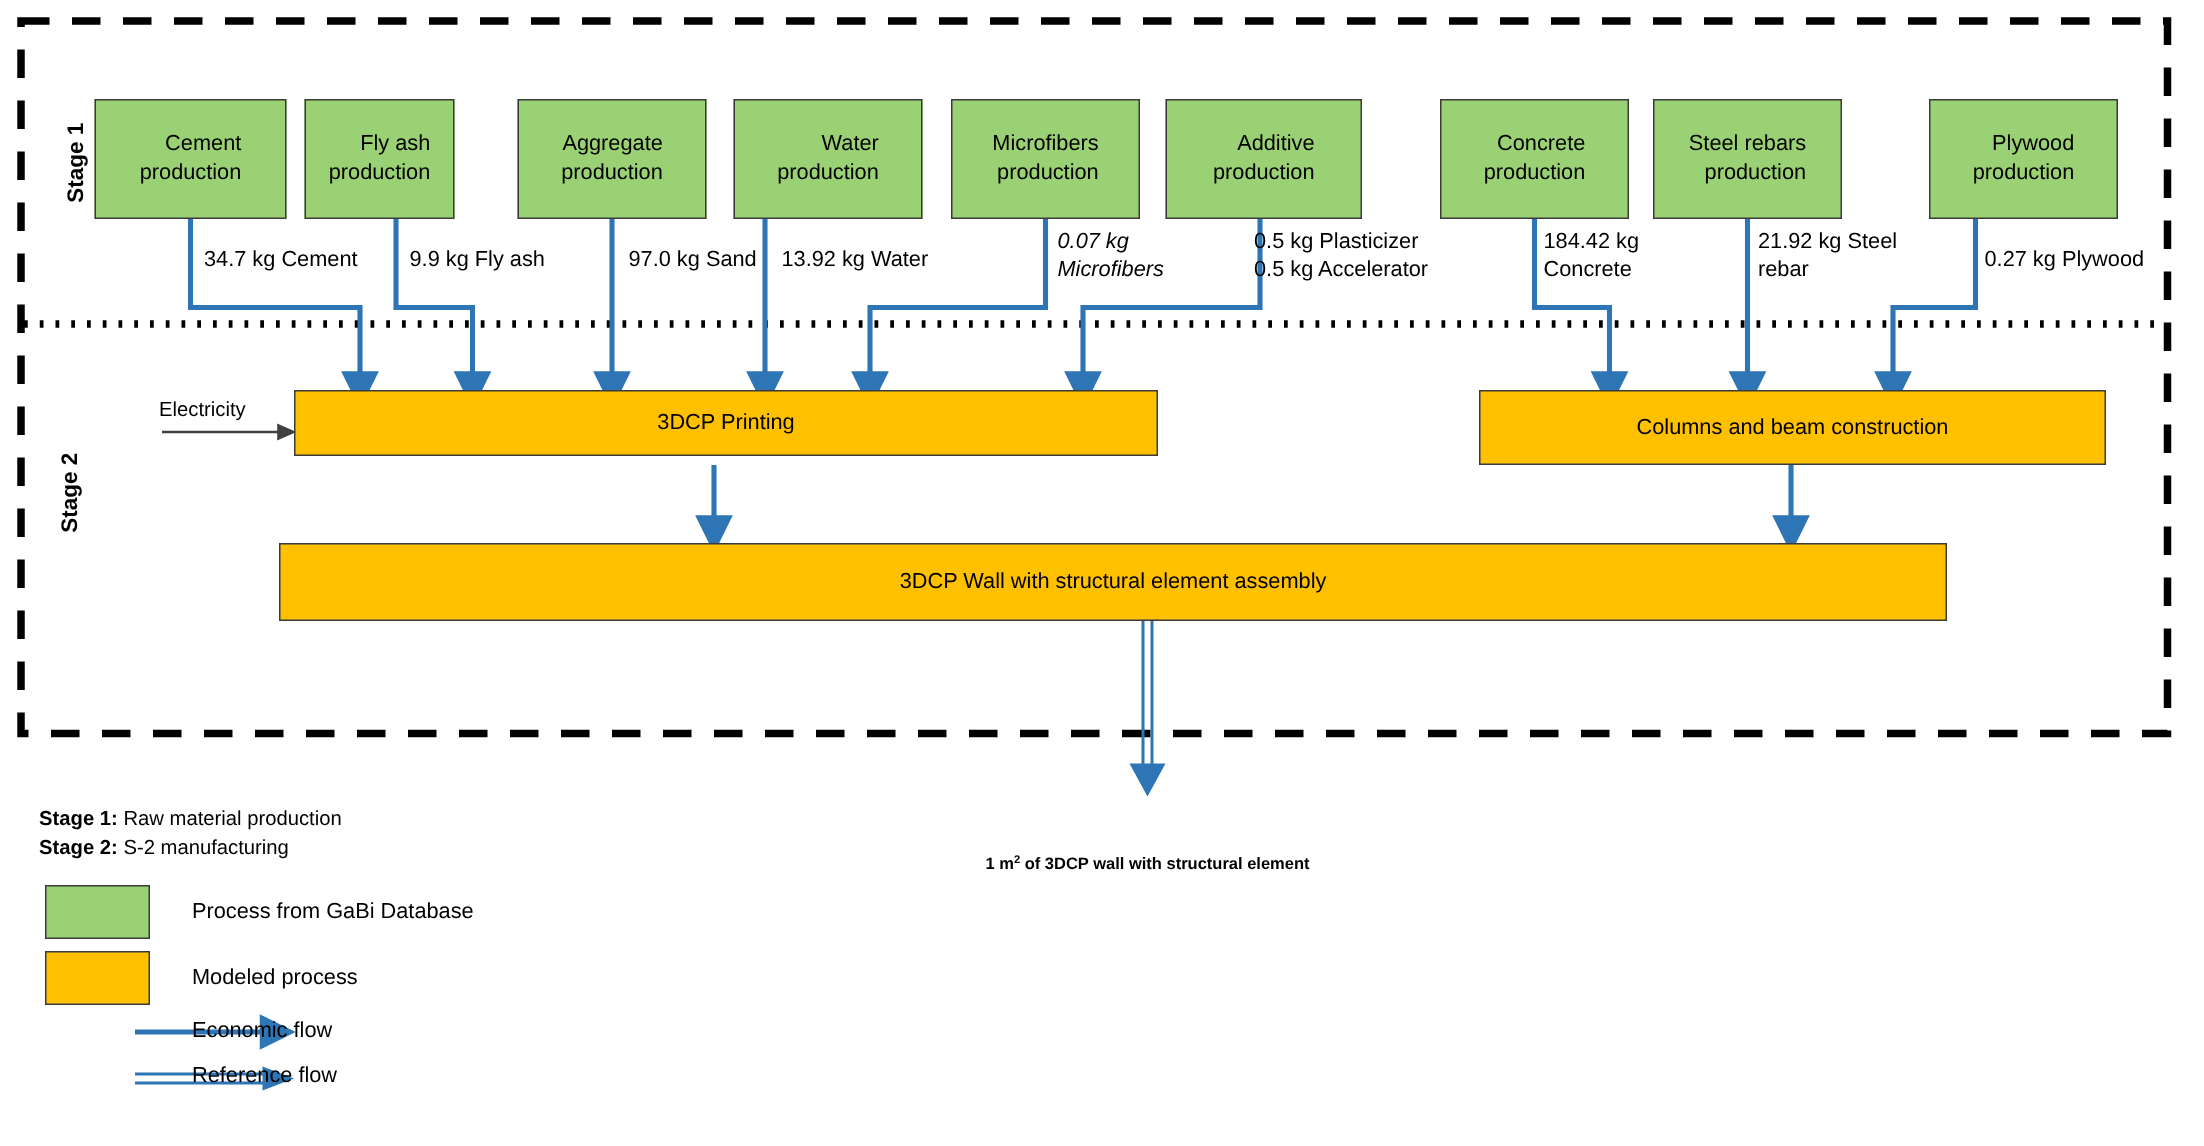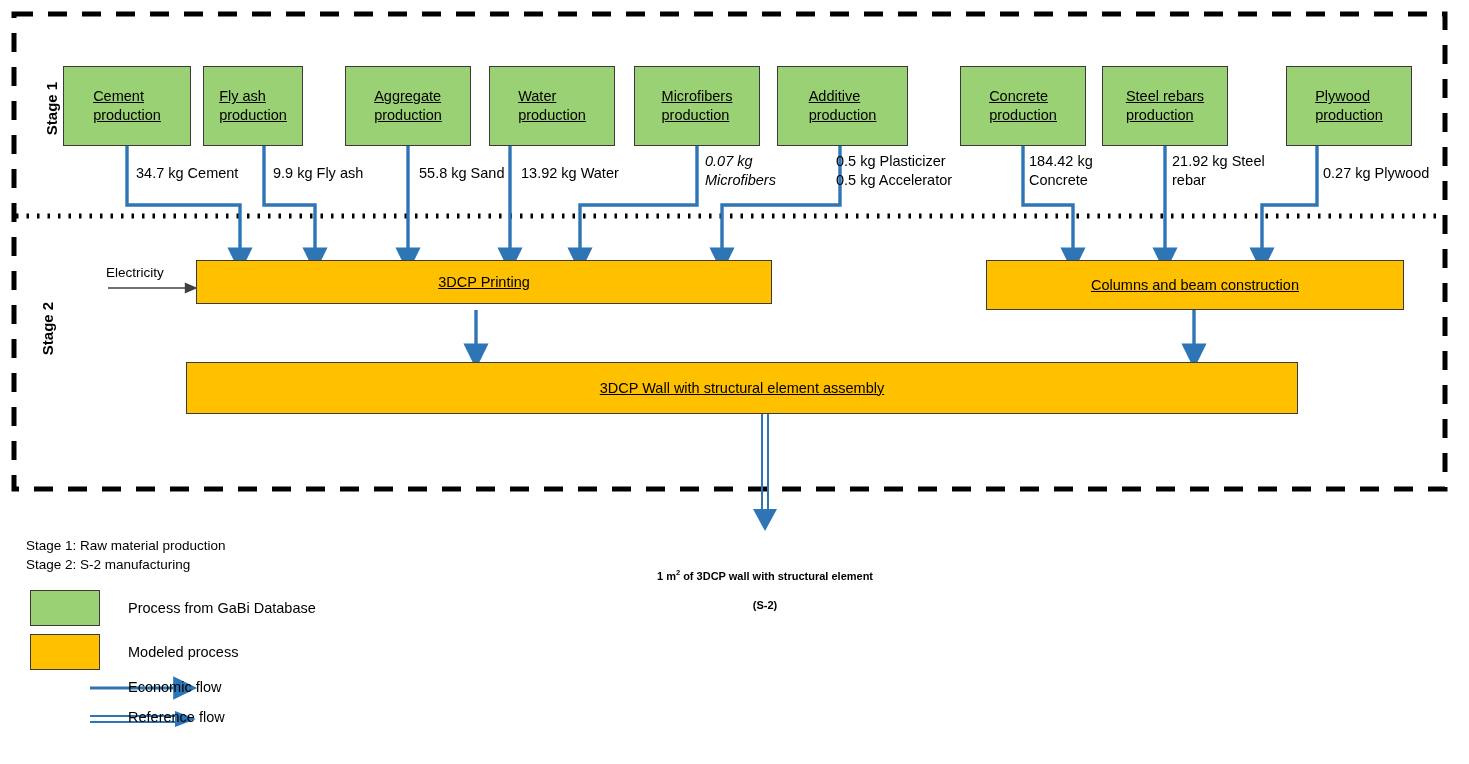--- a/index.html
+++ b/index.html
@@ -30,26 +30,25 @@
   svg.layer * { pointer-events: auto; }
 
   
   .pbox {
     position: absolute;
     box-sizing: border-box;
     border: 1.6px solid #3a3a3a;
     display: flex;
     align-items: center;
     justify-content: center;
-    text-align: left;
+    text-align: right;
     line-height: 1.28;
     font-size: 14.5px;
     color: #000;
     white-space: pre-line;
-    text-decoration: underline;
   }
   .pbox.green { background: #92D050; background: #9BD175; }
   .pbox.orange { background: #FFC000; }
 
   
   .flabel {
     position: absolute;
     font-size: 14.5px;
     line-height: 1.3;
     color: #000;
@@ -76,21 +75,21 @@
     white-space: nowrap;
   }
 
   
   .stagenote {
     position: absolute;
     font-size: 13.5px;
     color: #000;
     white-space: nowrap;
   }
-  .stagenote b { font-weight: normal; }
+  .stagenote b { font-weight: bold; }
 
   
   .legend-swatch {
     position: absolute;
     box-sizing: border-box;
     border: 1.6px solid #3a3a3a;
     width: 70px;
     height: 36px;
   }
   .legend-swatch.green { background: #9BD175; }
@@ -205,21 +204,21 @@
   <div class="pbox green" style="left:1102px; top:66px; width:126px; height:80px;">Steel rebars
 production</div>
 
   <div class="pbox green" style="left:1254px; top:66px; width:126px; height:80px;margin-left:32px;">Plywood
 production</div>
 
   <div class="flabel" style="left:136px; top:164px;">34.7 kg Cement</div>
 
   <div class="flabel" style="left:273px; top:164px;">9.9 kg Fly ash</div>
 
-  <div class="flabel" style="left:419px; top:164px;">55.8 kg Sand</div>
+  <div class="flabel" style="left:419px; top:164px;">97.0 kg Sand</div>
 
   <div class="flabel" style="left:521px; top:164px;">13.92 kg Water</div>
 
   <div class="flabel" style="left:705px; top:152px;font-style:italic;">0.07 kg
 Microfibers</div>
 
   <div class="flabel" style="left:836px; top:152px;">0.5 kg Plasticizer
 0.5 kg Accelerator</div>
 
   <div class="flabel" style="left:1029px; top:152px;">184.42 kg
@@ -235,21 +234,20 @@
   <div class="pbox orange" style="left:196px; top:260px; width:576px; height:44px;">3DCP Printing</div>
 
   <div class="pbox orange" style="left:986px; top:260px; width:418px; height:50px;">Columns and beam construction</div>
 
   <div class="pbox orange" style="left:186px; top:362px; width:1112px; height:52px;">3DCP Wall with structural element assembly</div>
 
   <div class="refcap" style="left:500px; top:538px; width:530px;">
     <div>
       <span>1 m</span><sup>2</sup><span> of 3DCP wall with structural element</span>
     </div>
-    <div>(S-2)</div>
   </div>
 
   <div class="stagenote" style="left:26px; top:538px;">
     <b>Stage 1:</b><span> Raw material production</span>
   </div>
   <div class="stagenote" style="left:26px; top:557px;">
     <b>Stage 2:</b><span> S-2 manufacturing</span>
   </div>
 
   <div class="legend-swatch green" style="left:30px; top:590px;"></div>

